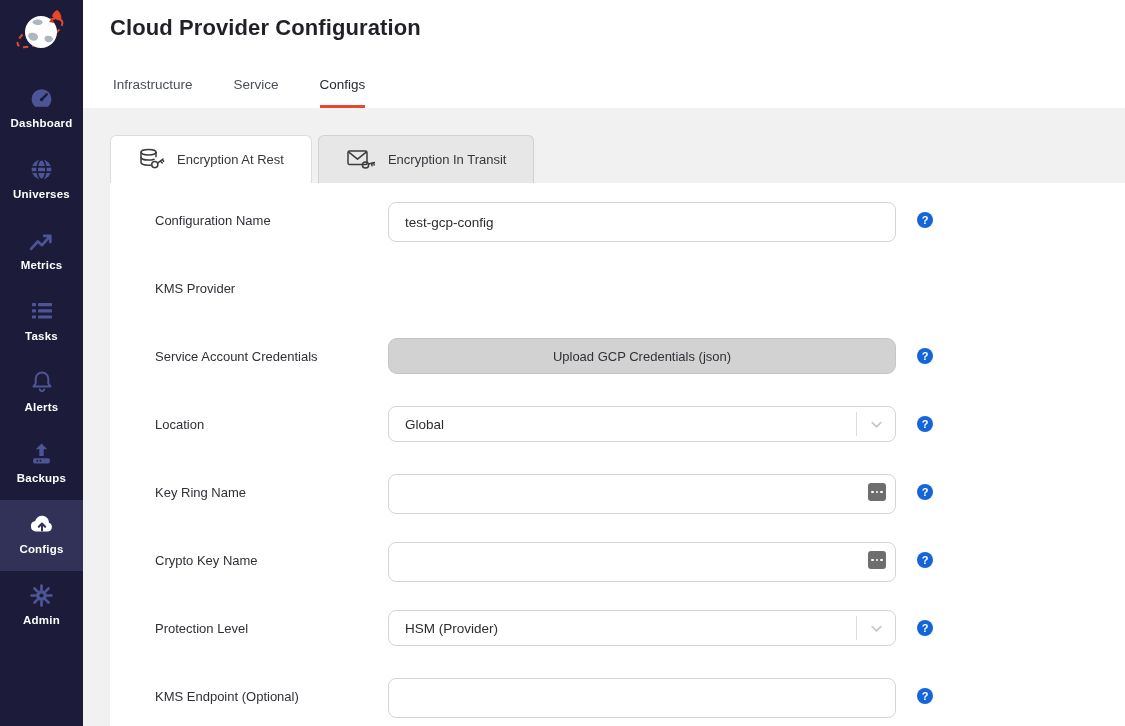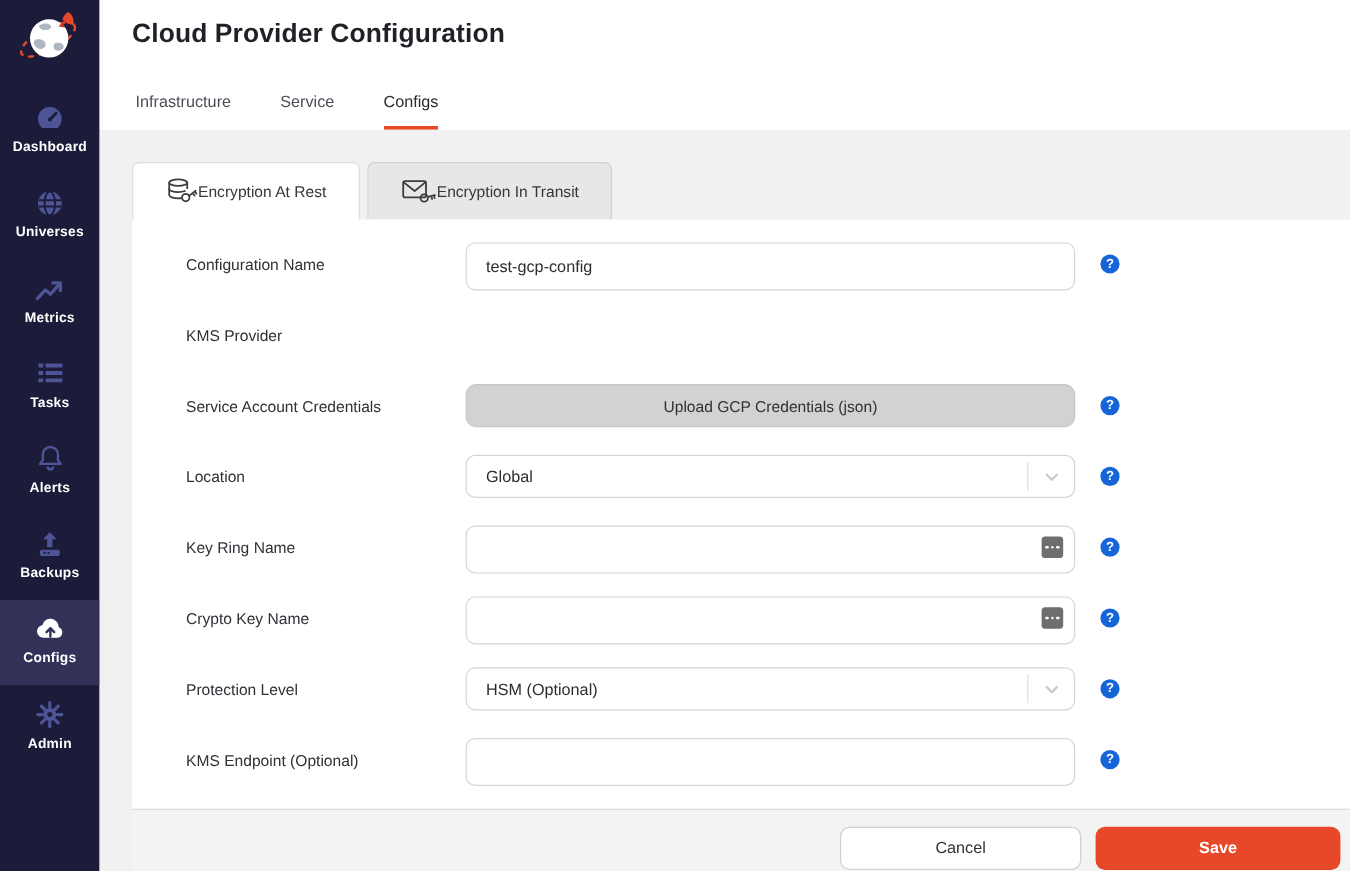--- a/index.html
+++ b/index.html
@@ -22,28 +22,28 @@
   .header { height:108px; background:#fff; position:relative; }
   .page-title { padding:15px 0 0 27px; font-size:22px; font-weight:700; color:#1f2127; letter-spacing:.1px; }
   .header-tabs { position:absolute; bottom:0; left:30px; display:flex; gap:41px; }
   .h-tab { font-size:13.5px; color:#4a4f57; padding-bottom:13px; border-bottom:3px solid transparent; cursor:pointer; }
   .h-tab.active { color:#272b31; border-bottom-color:var(--accent,#e8482a); }
 
   .content { flex:1; background:#f1f1f1; display:flex; flex-direction:column; padding-left:27px; min-height:0; }
 
   
   .subtab-row { height:75px; display:flex; align-items:flex-end; flex:0 0 75px; }
-  .sub-tab { height:48px; display:flex; align-items:center; gap:0; padding:0 27px; font-size:13px; color:#34383d; border-radius:6px 6px 0 0; cursor:pointer; }
+  .sub-tab { height:48px; display:flex; align-items:center; gap:12px; padding:0 27px; font-size:13px; color:#34383d; border-radius:6px 6px 0 0; cursor:pointer; }
   .sub-tab.active { background:#fff; border:1px solid #ddd; border-bottom:none; }
   .sub-tab.inactive { background:#e7e7e7; border:1px solid #d2d2d2; border-bottom:none; margin-left:6px; }
   .sub-tab svg { display:block; }
 
   
   .panel { flex:1; background:#fff; padding:19px 0 0 45px; }
-  .form-row { display:flex; align-items:center; margin-bottom:23px; height:36px; }
+  .form-row { display:flex; align-items:center; margin-bottom:32px; height:36px; }
   .field-label { width:233px; flex:0 0 233px; font-size:13px; color:#2e3136; }
   .control { width:508px; flex:0 0 508px; position:relative; height:36px; }
   .text-input { width:100%; height:40px; border:1px solid #d5d5d5; border-radius:8px; padding:0 16px; font-size:13.5px; color:#2d2d2d; font-family:"Liberation Sans",sans-serif; background:#fff; outline:none; }
   .text-input.with-addon { padding-right:44px; }
   .ellipsis-box { position:absolute; right:10px; top:9px; width:18px; height:18px; background:#6e6e6e; border-radius:3px; display:flex; align-items:center; justify-content:center; gap:2px; }
   .ellipsis-box i { width:2.6px; height:2.6px; background:#fff; border-radius:50%; display:block; }
   .select { width:100%; height:36px; border:1px solid #d5d5d5; border-radius:8px; background:#fff; display:flex; align-items:center; padding-left:16px; font-size:13.5px; color:#2d2d2d; cursor:pointer; }
   .select .sel-text { flex:1; }
   .select .sel-divider { width:1px; height:24px; background:#dcdcdc; }
   .select .chev { width:38px; display:flex; align-items:center; justify-content:center; }
@@ -251,21 +251,21 @@
                 <i></i>
                 <i></i>
                 <i></i>
               </span></div>
             <span class="help">?</span>
           </div>
           <div class="form-row">
             <label class="field-label">Protection Level</label>
             <div class="control">
               <div class="select">
-                <span class="sel-text">HSM (Optional)</span>
+                <span class="sel-text">HSM (Provider)</span>
                 <span class="sel-divider"></span>
                 <span class="chev light">
                   <svg width="15" height="15" viewBox="0 0 16 16">
                     <path d="M3.5 6l4.5 4.5L12.5 6" fill="none" stroke="currentColor" stroke-width="2" stroke-linecap="round" stroke-linejoin="round"></path>
                   </svg>
                 </span>
               </div>
             </div>
             <span class="help">?</span>
           </div>

